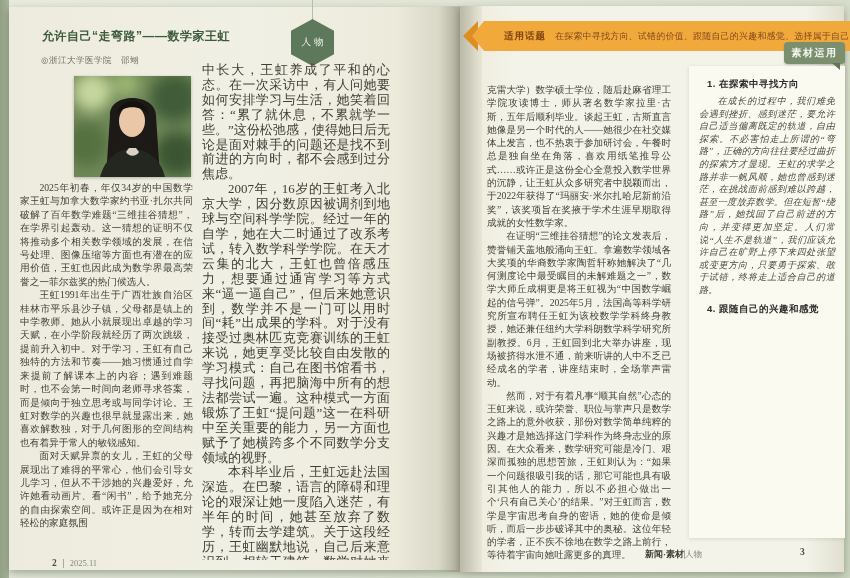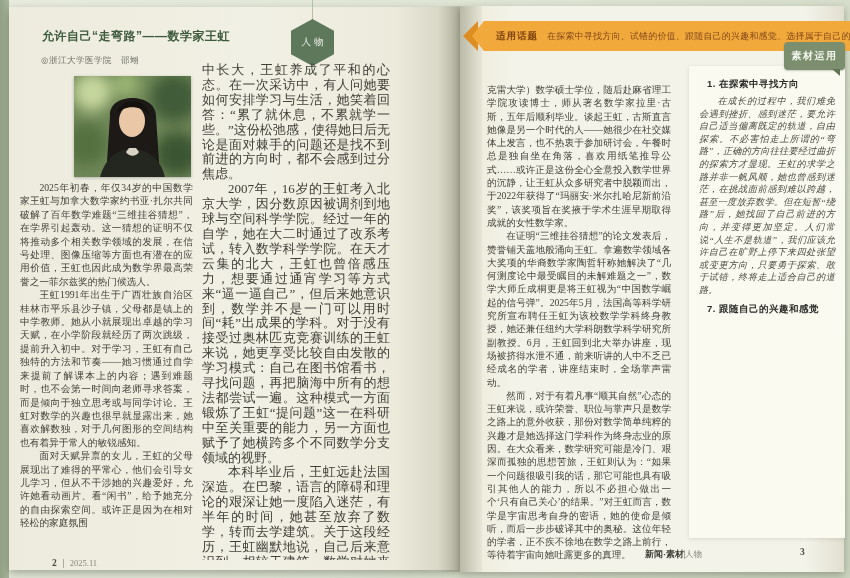--- a/index.html
+++ b/index.html
@@ -43,24 +43,24 @@
   .footer-left .bar{display:inline-block;width:1px;height:9px;background:#a9a99d;}
 
   
   .banner-tip{position:absolute;left:463px;top:21px;width:0;height:0;
      border-top:15px solid transparent;border-bottom:15px solid transparent;
      border-right:15px solid #dd8d22;}
   .banner{position:absolute;left:472px;top:21px;width:378px;height:30px;background:#f2a93c;
      clip-path:polygon(12px 0,100% 0,100% 100%,12px 100%,0 50%);
      display:flex;align-items:center;white-space:nowrap;overflow:hidden;
      font-family:"Liberation Sans","DejaVu Sans",sans-serif;}
-  .banner .label{font-weight:bold;color:#7d430f;font-size:9.5px;margin-left:24px;letter-spacing:1px;}
+  .banner .label{font-weight:bold;color:#7d430f;font-size:9.5px;margin-left:32px;letter-spacing:1px;}
   .banner .topics{color:#83491a;font-size:9px;margin-left:9px;letter-spacing:.2px;}
 
-  .tab{position:absolute;left:784px;top:42px;width:61px;height:28px;background:#7b8f6e;
+  .tab{position:absolute;left:784px;top:42px;width:61px;height:22px;background:#7b8f6e;
      border-radius:4px;display:flex;align-items:center;justify-content:center;z-index:3;
      color:#f5f7f0;font-family:"Liberation Sans",sans-serif;font-weight:bold;
      font-size:10px;letter-spacing:1.5px;box-shadow:0 1px 2px rgba(0,0,0,.2);}
   .tab::after{content:"";position:absolute;right:5px;bottom:-6px;width:0;height:0;
      border-left:8px solid transparent;border-top:7px solid #617454;}
 
   .sidebar{position:absolute;left:689px;top:66px;width:156px;height:472px;background:#fbfaf1;
      box-shadow:0 1px 4px rgba(60,70,50,.15);padding:10px 10px 8px 10px;box-sizing:border-box;
      overflow:hidden;}
   .sidebar h3{margin:2px 0 4px 0;padding-left:8px;font-family:"Liberation Sans",sans-serif;
@@ -147,21 +147,21 @@
     <p>然而，对于有着凡事“顺其自然”心态的王虹来说，或许荣誉、职位与掌声只是数学之路上的意外收获，那份对数学简单纯粹的兴趣才是她选择这门学科作为终身志业的原因。在大众看来，数学研究可能是冷门、艰深而孤独的思想苦旅，王虹则认为：“如果一个问题很吸引我的话，那它可能也具有吸引其他人的能力，所以不必担心做出一个‘只有自己关心’的结果。”对王虹而言，数学是宇宙思考自身的密语，她的使命是倾听，而后一步步破译其中的奥秘。这位年轻的学者，正不疾不徐地在数学之路上前行，等待着宇宙向她吐露更多的真理。</p>
   </div>
 
   <div class="tab">
     <span>素材运用</span>
   </div>
 
   <div class="sidebar">
     <h3>1. 在探索中寻找方向</h3>
     <p>在成长的过程中，我们难免会遇到挫折、感到迷茫，要允许自己适当偏离既定的轨道，自由探索。不必害怕走上所谓的“弯路”，正确的方向往往要经过曲折的探索方才显现。王虹的求学之路并非一帆风顺，她也曾感到迷茫，在挑战面前感到难以跨越，甚至一度放弃数学。但在短暂“绕路”后，她找回了自己前进的方向，并变得更加坚定。人们常说“人生不是轨道”，我们应该允许自己在旷野上停下来四处张望或变更方向，只要勇于探索、敢于试错，终将走上适合自己的道路。</p>
-    <h3>7. 跟随自己的兴趣和感觉</h3>
+    <h3>4. 跟随自己的兴趣和感觉</h3>
   </div>
 
   <div class="footer-right">
     <span class="sec">新闻·素材</span>
     <span class="bar"></span>
     <span>人物</span>
     <span class="pnum">3</span>
   </div>
 </div>
 

